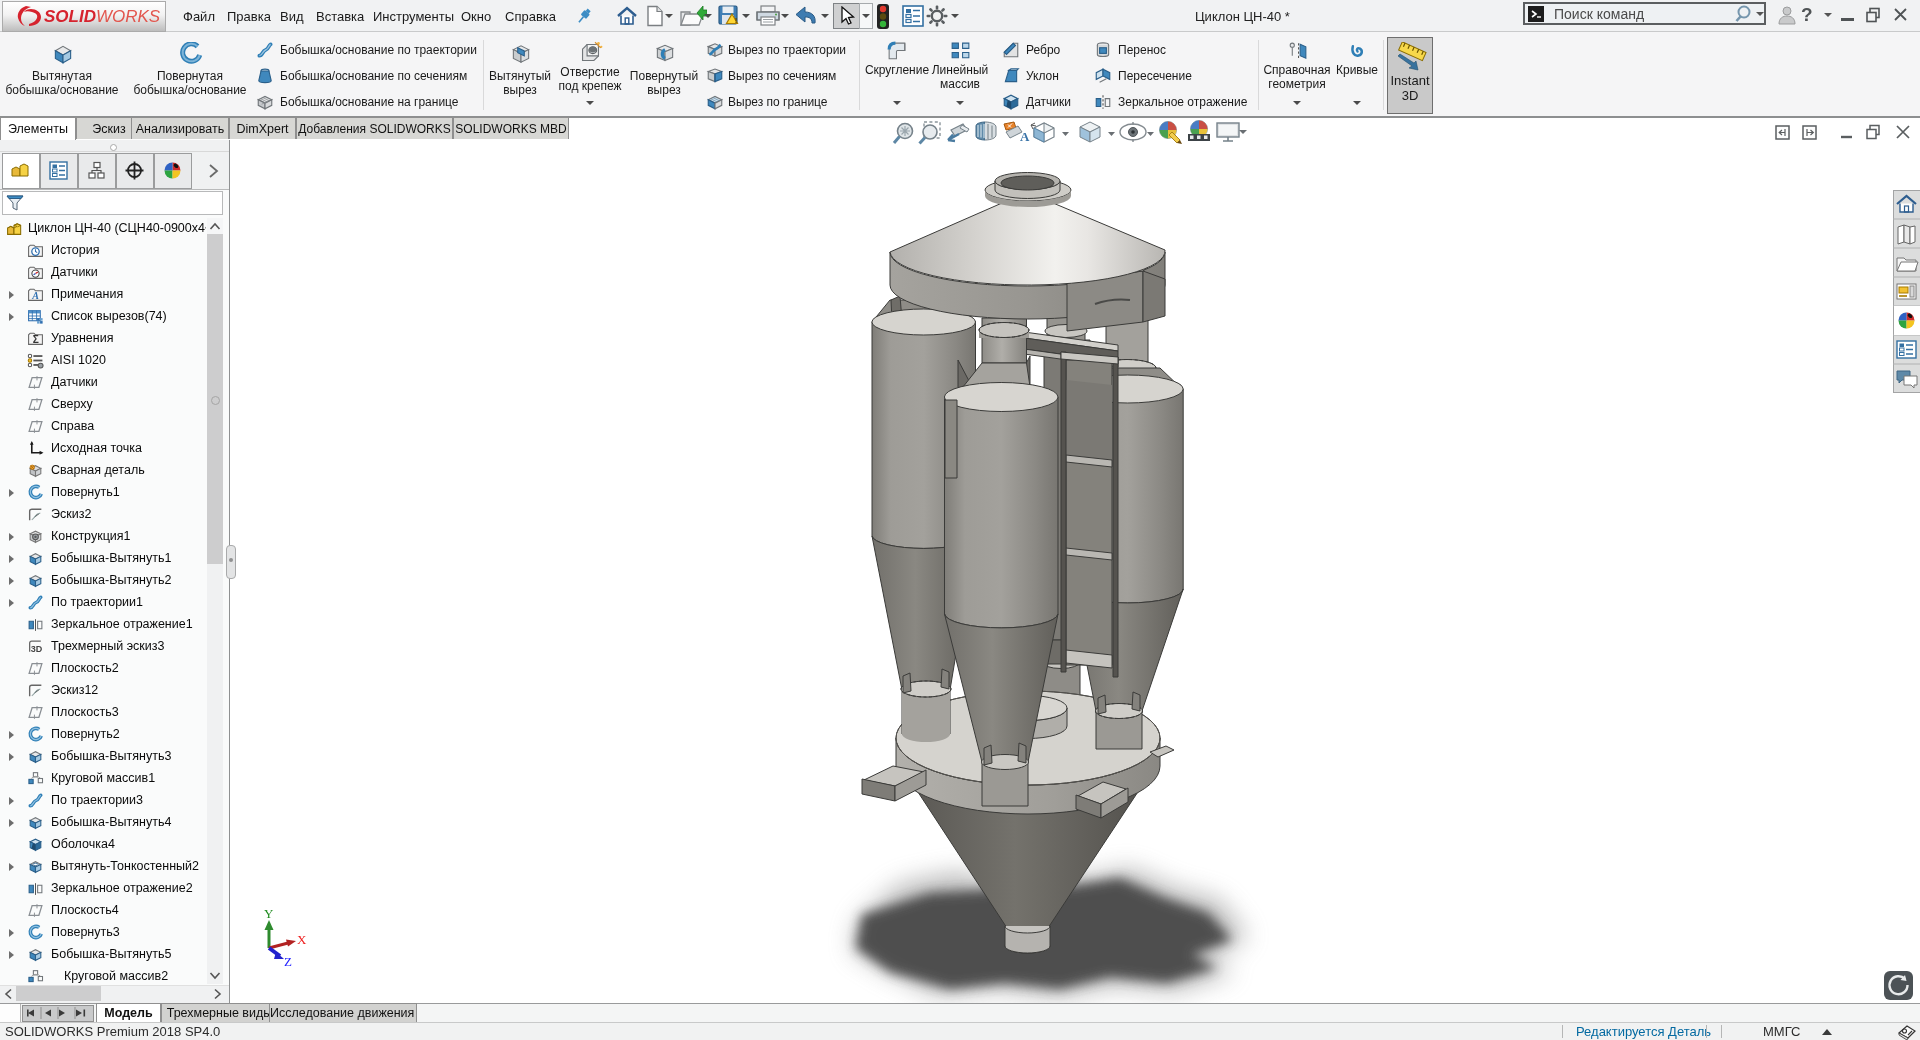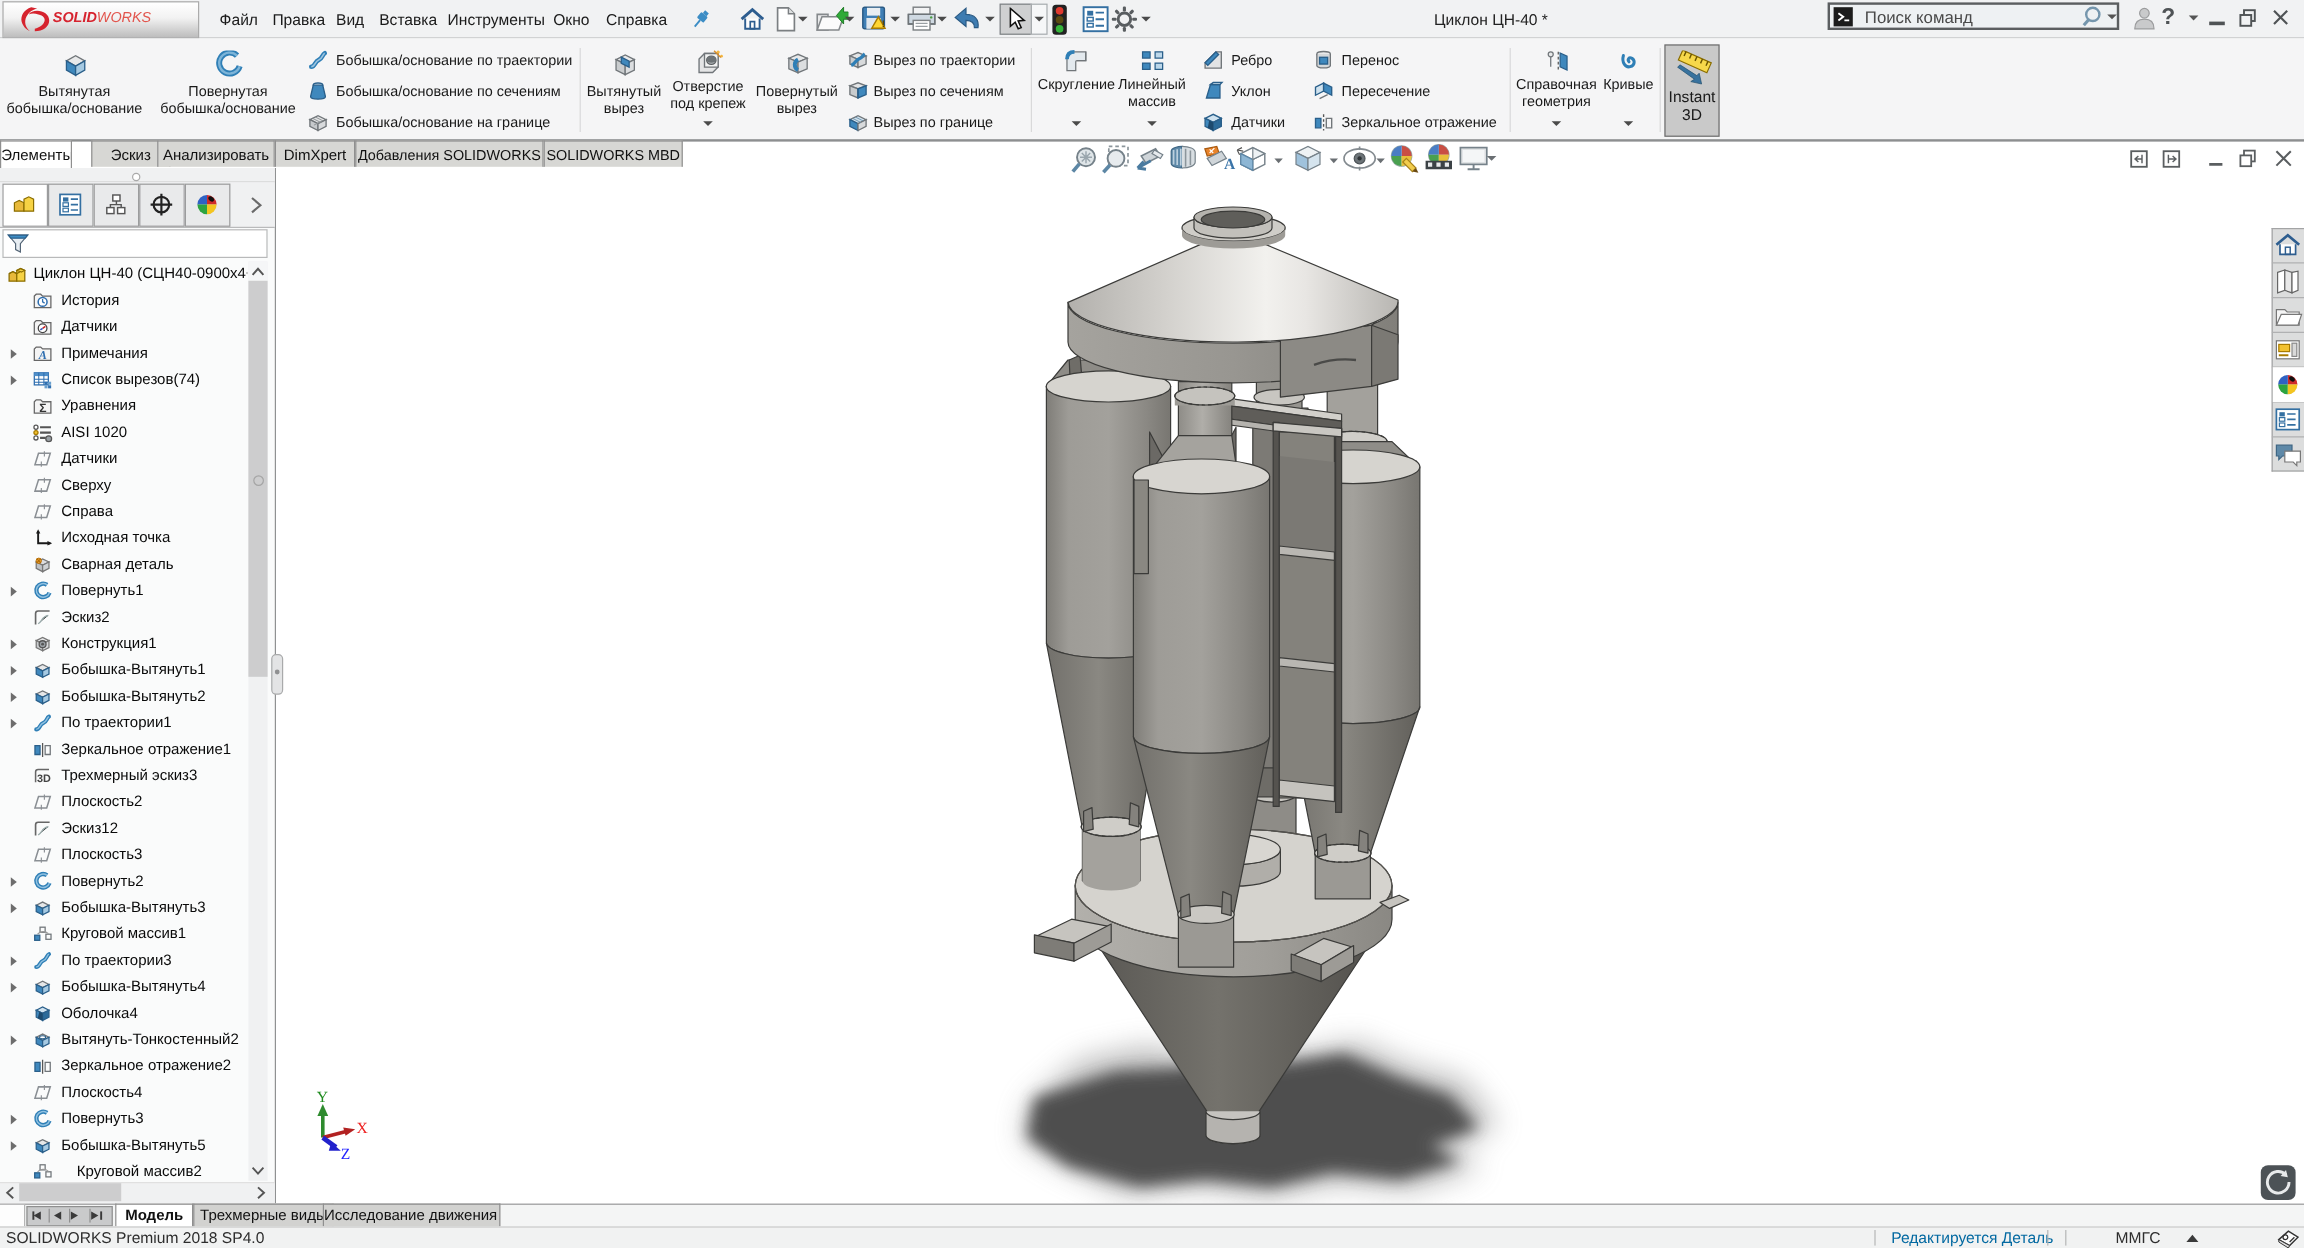--- a/index.html
+++ b/index.html
@@ -160,21 +160,21 @@
 <ellipse cx="1027.5" cy="183" rx="26.5" ry="7" fill="#5f5e5a"></ellipse>
 </g>
 </svg>
 
 <div class="ab" style="left:0;top:0;width:1920px;height:31px;background:#f1f2f3;border-bottom:1px solid #c9cacb"></div>
 <div class="ab" style="left:2px;top:1px;width:162px;height:29px;background:linear-gradient(180deg,#ffffff 0%,#f2f2f2 45%,#d0d0d0 80%,#bdbdbd 100%);border:1px solid #ababab"></div>
 <svg class="ab" style="left:12px;top:3px" width="42" height="26" viewBox="0 0 42 26">
 <path d="M14 3 C8 5 5 10 6 15 C7 19 10 22 13 23 C9 20 8 15 10 11 C12 7 15 5 19 4 Z" fill="#d6232e"></path>
 <path d="M17 23 C24 23 29 19 29 14 C29 9 24 6 19 6 C16 6 13 7 12 9 C14 8 17 8 20 9 C24 10 26 12 25 15 C24 18 21 20 17 21 Z" fill="#d6232e"></path>
 </svg>
-<div class="tx" style="left:44px;top:7px;font-size:12px;font-style:italic;font-weight:bold;color:#d6232e;letter-spacing:0px">SOLID<span style="font-weight:normal;color:#e2564e">WORKS</span></div>
+<div class="tx" style="left:44px;top:7px;font-size:17px;font-style:italic;font-weight:bold;color:#d6232e;letter-spacing:0px">SOLID<span style="font-weight:normal;color:#e2564e">WORKS</span></div>
 <div class="tx" style="left:183px;top:9px">Файл</div>
 <div class="tx" style="left:227px;top:9px">Правка</div>
 <div class="tx" style="left:280px;top:9px">Вид</div>
 <div class="tx" style="left:316px;top:9px">Вставка</div>
 <div class="tx" style="left:373px;top:9px">Инструменты</div>
 <div class="tx" style="left:461px;top:9px">Окно</div>
 <div class="tx" style="left:505px;top:9px">Справка</div>
 <svg class="ab" style="left:574px;top:6px" width="20" height="20" viewBox="0 0 20 20">
     <g transform="rotate(40 10 10)">
       <rect x="8" y="2" width="4" height="3" fill="#3c8dc5"></rect>
@@ -436,21 +436,21 @@
 <div class="ab" style="left:1387px;top:37px;width:46px;height:77px;background:#c9c9c9;border:1px solid #6e6e6e;box-sizing:border-box"></div>
 <svg class="ab" style="left:1392px;top:42px" width="36" height="30" viewBox="0 0 36 30">
     <g transform="rotate(24 18 12)">
       <rect x="6" y="4" width="26" height="9" fill="#f7d84a" stroke="#8a6d00"></rect>
       <path d="M9 4 v4 M14 4 v4 M19 4 v4 M24 4 v4 M29 4 v4" stroke="#6b5500" stroke-width="1.2"></path>
     </g>
     <path d="M6 14 L20 24 L17 26 L26 28 L24 19 L22 21 L8 12 Z" fill="#38729e" stroke="#24516f" stroke-width="0.6"></path>
   </svg>
 <div class="tx r12 ctr" style="left:1387px;top:73px;width:46px;font-size:13px;line-height:15px">Instant<br>3D</div>
 
-<div class="tab" style="left:0;width:60px;background:#fff;border-color:#8f8f8f;height:23px;z-index:3">Элементы</div>
+<div class="tab" style="left:0;width:76px;background:#fff;border-color:#8f8f8f;height:23px;z-index:3">Элементы</div>
 <div class="tab" style="left:76px;width:66px">Эскиз</div>
 <div class="tab" style="left:131px;width:98px">Анализировать</div>
 <div class="tab" style="left:229px;width:67px">DimXpert</div>
 <div class="tab" style="left:296px;width:157px;font-size:12px">Добавления SOLIDWORKS</div>
 <div class="tab" style="left:453px;width:116px;font-size:12px">SOLIDWORKS MBD</div>
 
 <div class="ab" style="left:0;top:140px;width:230px;height:863px;background:#fafbfb;border-right:1px solid #8f9192;box-sizing:border-box"></div>
 <div class="ab" style="left:0;top:140px;width:229px;height:11px;background:#f0f1f2;border-bottom:1px solid #d8d8d8"></div>
 <div class="ab" style="left:110px;top:144px;width:5px;height:5px;border-radius:50%;background:#fff;border:1px solid #a9a9a9"></div>
 <div class="ab" style="left:0;top:152px;width:229px;height:37px;background:#f0f1f2;border-bottom:1px solid #b9babb"></div>

